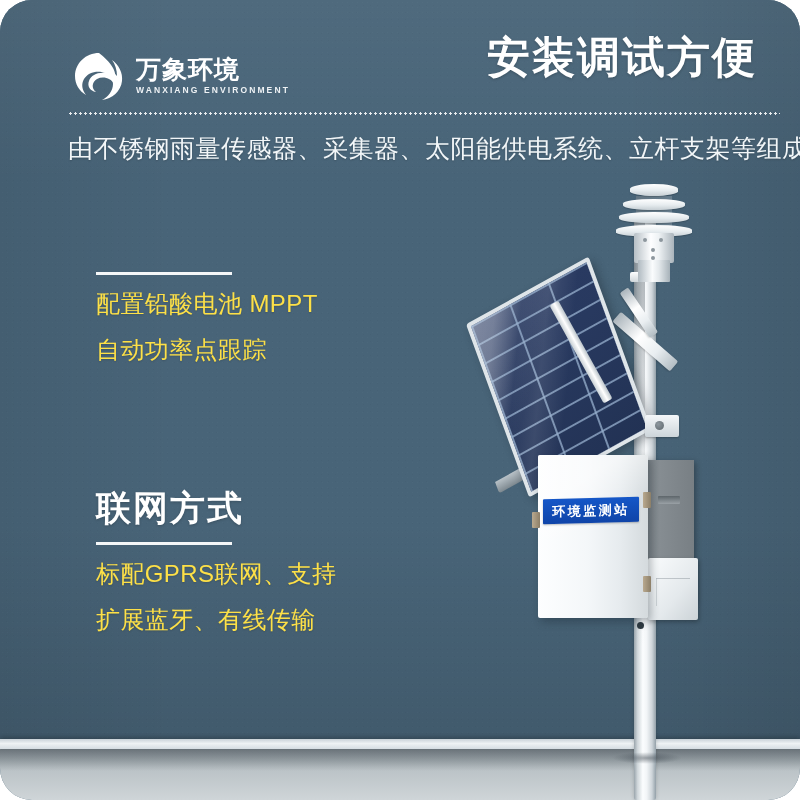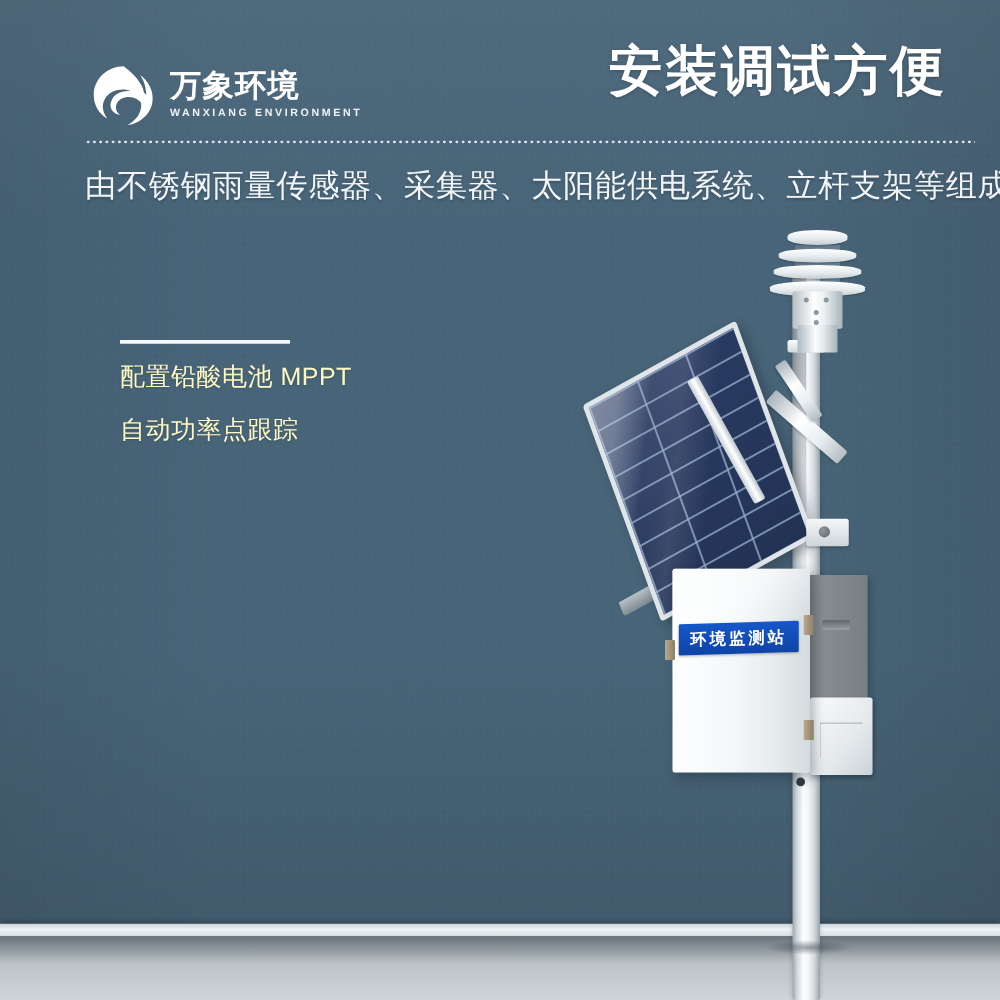--- a/index.html
+++ b/index.html
@@ -12,20 +12,21 @@
     overflow: hidden;
     font-family: "Liberation Sans", "DejaVu Sans", sans-serif;
   }
 
   #poster {
     position: relative;
     width: 800px;
     height: 800px;
     overflow: hidden;
     background: #4a6679;
+    border-radius: 32px;
   }
 
   
   .wall {
     position: absolute;
     left: 0; top: 0;
     width: 800px; height: 745px;
     background:
       radial-gradient(ellipse 700px 500px at 30% 35%, rgba(255,255,255,0.055), rgba(255,255,255,0) 70%),
       linear-gradient(170deg, #4e6b7f 0%, #496477 45%, #44soul 46%, #415d70 100%);
@@ -162,22 +163,22 @@
   }
   .feature-rule {
     width: 136px;
     height: 3px;
     background: #ffffff;
     margin-top: 14px;
     margin-bottom: 17px;
     opacity: .95;
   }
   .feature-line {
-    font-size: 20px;
-    color: #fef9c3;
+    font-size: 24px;
+    color: #fde047;
     letter-spacing: .4px;
     line-height: 1;
     margin-bottom: 22px;
     white-space: nowrap;
     text-shadow: 0 1px 2px rgba(0,0,0,.15);
   }
   .feature-line:last-child { margin-bottom: 0; }
 
   
   .station { position: absolute; left: 0; top: 0; width: 800px; height: 800px; }
@@ -450,20 +451,26 @@
   <div class="dots"></div>
 
   <div class="subtitle">由不锈钢雨量传感器、采集器、太阳能供电系统、立杆支架等组成</div>
 
   <div class="feature f1">
     <div class="feature-rule"></div>
     <div class="feature-line">配置铅酸电池 MPPT</div>
     <div class="feature-line">自动功率点跟踪</div>
   </div>
 
+  <div class="feature f2">
+    <div class="feature-title">联网方式</div>
+    <div class="feature-rule"></div>
+    <div class="feature-line">标配GPRS联网、支持</div>
+    <div class="feature-line">扩展蓝牙、有线传输</div>
+  </div>
 
   <div class="station">
 
     <div class="pole"></div>
     <div class="pole-dirt"></div>
     <div class="pole-cap"></div>
     <div class="pole-hole"></div>
     <div class="pole-base-shadow"></div>
 
     <div class="sensor">

